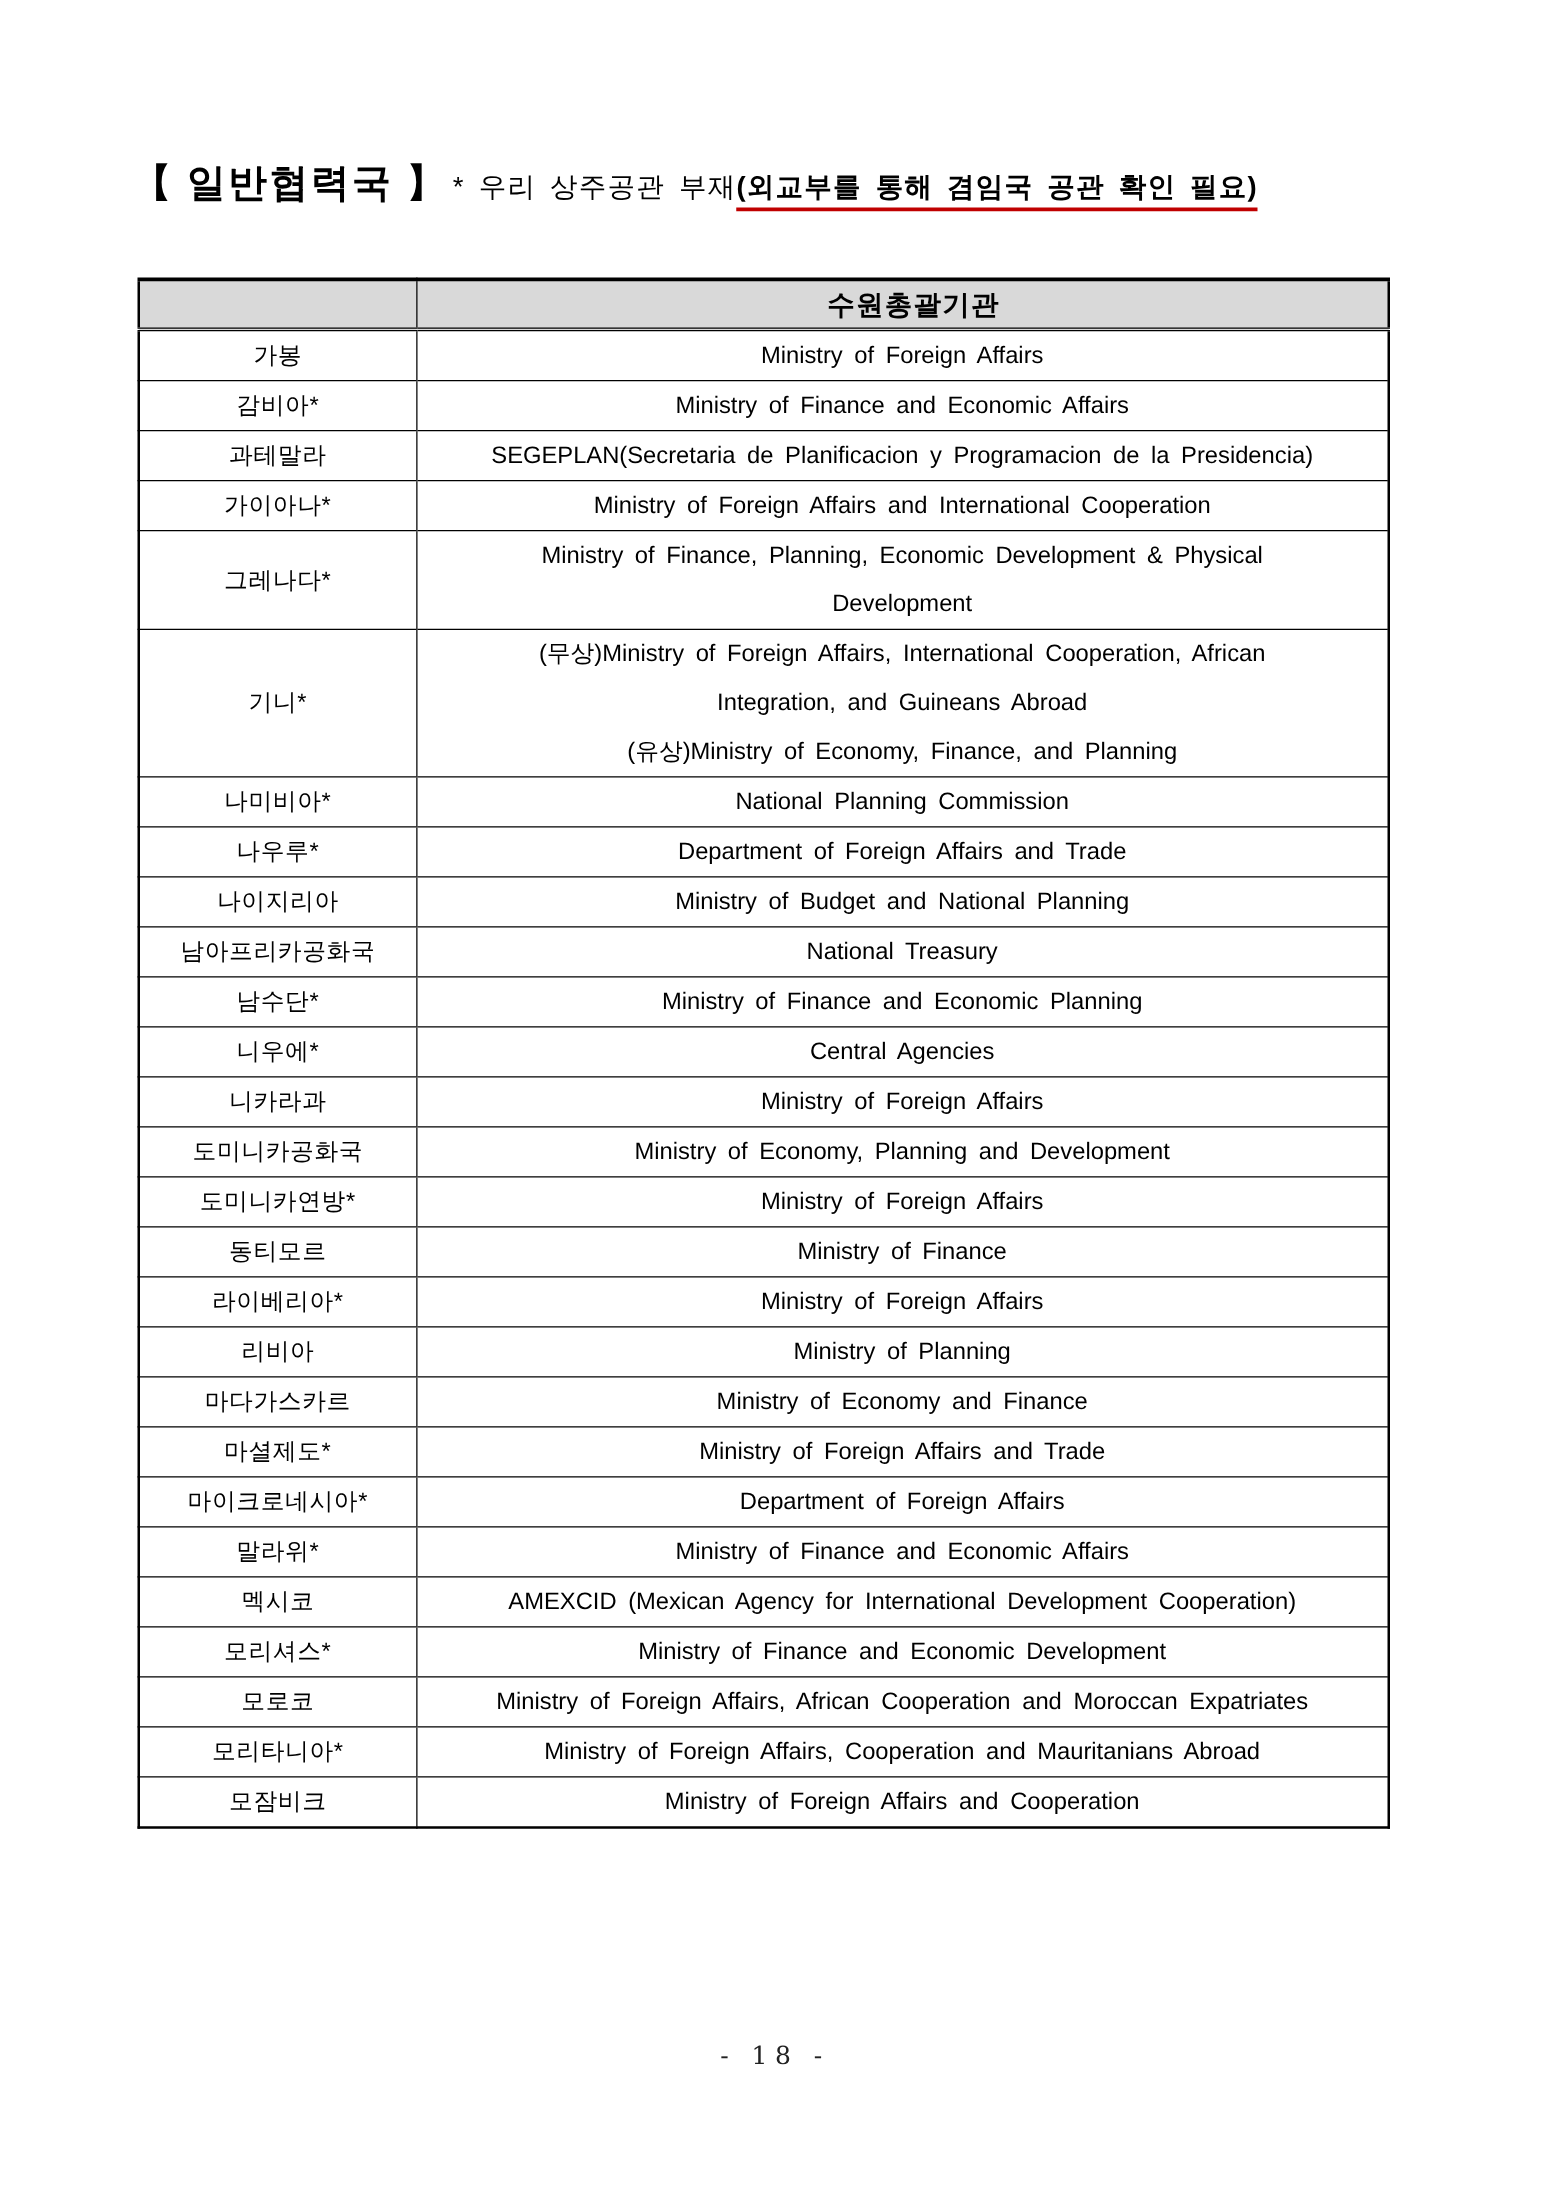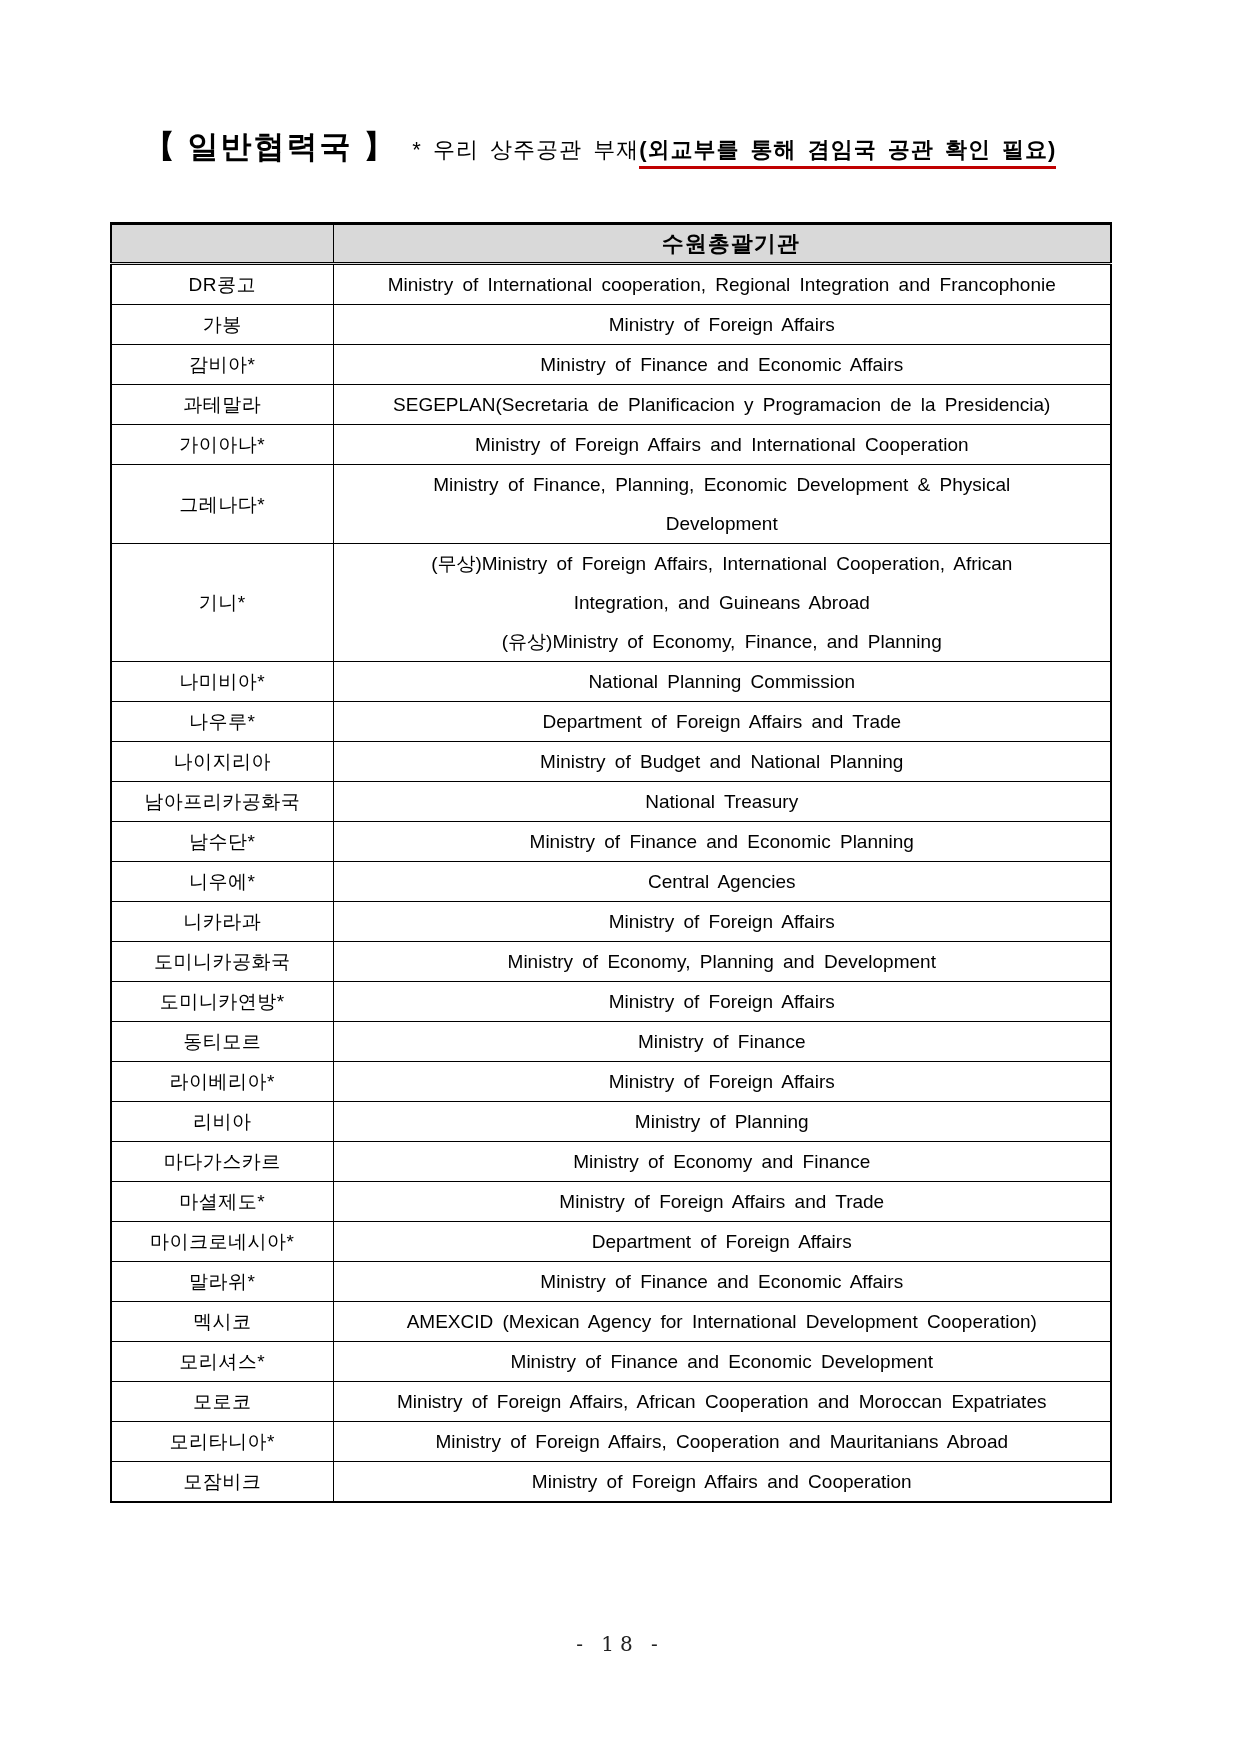--- a/index.html
+++ b/index.html
@@ -20,25 +20,24 @@
     left: 106px;
     top: 126px;
     display: flex;
     align-items: baseline;
     white-space: nowrap;
   }
   .title-main {
     font-size: 31px;
     font-weight: bold;
     letter-spacing: 2px;
-    margin-left: 38px;
   }
   .title-note {
     font-size: 22px;
-    margin-left: 16px;
+    margin-left: 4px;
     letter-spacing: 1px;
     word-spacing: 4px;
   }
   .title-note-underlined {
     font-size: 22px;
     font-weight: bold;
     letter-spacing: 1px;
     word-spacing: 4px;
     border-bottom: 3px solid #c00000; 
     padding-bottom: 1px;
@@ -118,24 +117,20 @@
       <col class="c-agency">
     </colgroup>
     <thead>
       <tr>
         <th class="country-h" style="background: rgb(217, 217, 217);"></th>
         <th class="agency-h" style="background: rgb(217, 217, 217); padding-left: 18px;">수원총괄기관</th>
       </tr>
     </thead>
     <tbody>
         <tr>
-          <td class="country">DR콩고</td>
-          <td class="agency">Ministry of International cooperation, Regional Integration and Francophonie</td>
-        </tr>
-        <tr>
           <td class="country">가봉</td>
           <td class="agency">Ministry of Foreign Affairs</td>
         </tr>
         <tr>
           <td class="country">감비아*</td>
           <td class="agency">Ministry of Finance and Economic Affairs</td>
         </tr>
         <tr>
           <td class="country">과테말라</td>
           <td class="agency">SEGEPLAN(Secretaria de Planificacion y Programacion de la Presidencia)</td>

